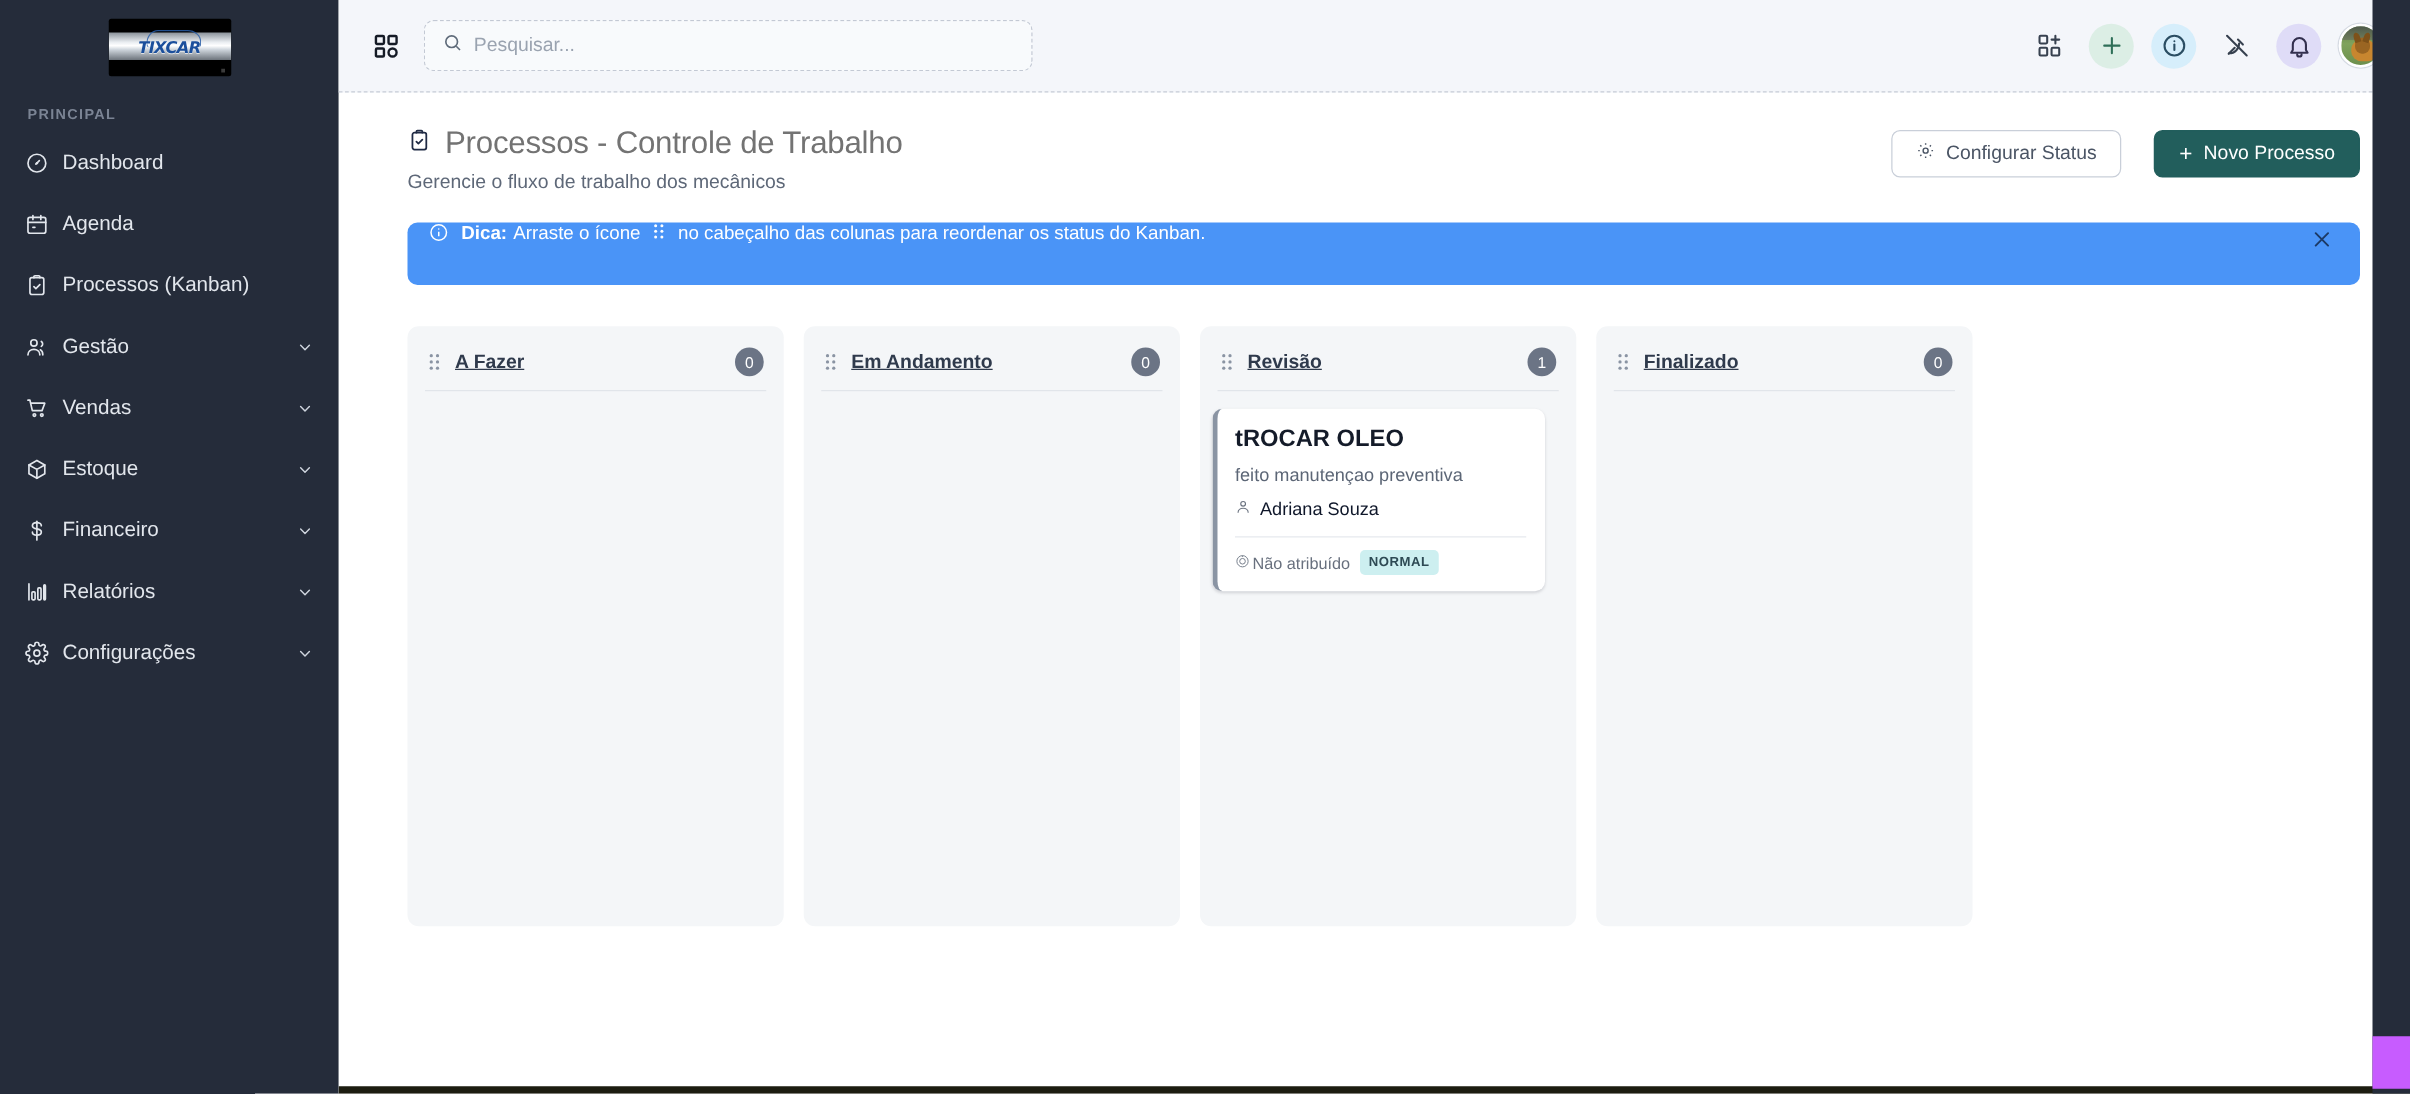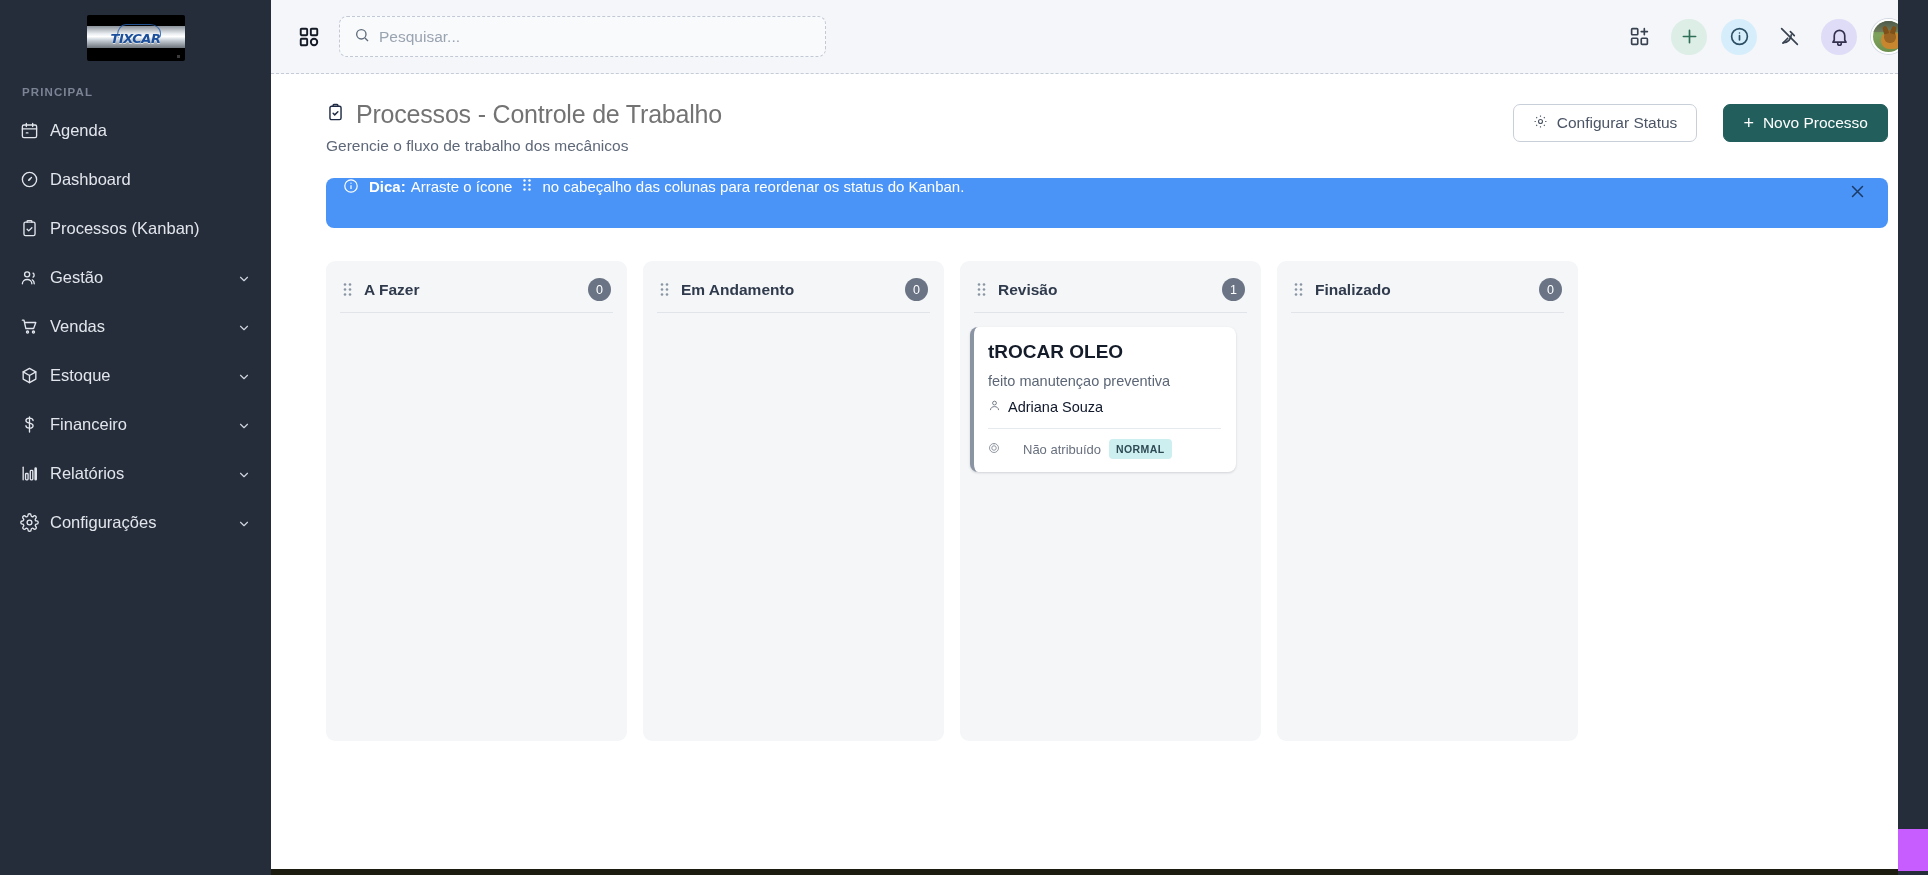--- a/index.html
+++ b/index.html
@@ -150,41 +150,41 @@
   .tip-close svg { width: 17px; height: 17px; stroke: #1c3a66; stroke-width: 2.2; fill:none; stroke-linecap:round; }
 
   .board { display: flex; gap: 16px; margin-top: 33px; }
   .column {
     width: 301px; flex: 0 0 301px; height: 480px;
     background: #f4f6f8; border-radius: 9px; padding: 14px 14px 0 14px;
   }
   .col-head { display: flex; align-items: center; gap: 11px; padding: 3px 2px 11px 2px; border-bottom: 1px solid #e1e5ea; }
   .drag-h { width: 11px; height: 15px; flex: 0 0 11px; cursor: grab; }
   .drag-h svg { width: 11px; height: 15px; fill: #8a94a3; }
-  .col-title { font-size: 15.5px; font-weight: 700; color: #2f3a4c; flex: 1 1 auto; }
+  .col-title { font-size: 15.5px; font-weight: 700; color: #2f3a4c; flex: 1 1 auto; text-decoration: underline; }
   .col-count {
     width: 23px; height: 23px; border-radius: 50%;
     background: #6b7485; color: #fff; font-size: 12.5px;
     display:flex; align-items:center; justify-content:center; flex:0 0 23px;
   }
   .col-body { padding-top: 14px; }
   .card {
     background: #fff; border-radius: 8px;
     border-left: 4px solid #8a94a3;
     box-shadow: 0 1px 3px rgba(16,24,40,.10), 0 1px 2px rgba(16,24,40,.06);
     padding: 14px 15px 13px 14px; cursor: grab;
     margin-left: -4px; width: 266px;
   }
   .card-title { font-size: 19px; font-weight: 700; color: #141b29; }
   .card-desc { font-size: 14.5px; color: #5c6676; margin-top: 10px; }
   .card-person { display:flex; align-items:center; gap:7px; margin-top: 10px; font-size: 14.5px; color: #0f172a; }
   .card-person svg { width: 13px; height: 13px; stroke:#6b7380; fill:none; stroke-width:1.7; }
   .card-div { height:1px; background:#e6e9ee; margin: 13px 0 10px 0; }
   .card-foot { display:flex; align-items:center; gap:8px; }
-  .card-assign { display:flex; align-items:center; gap:23px; font-size: 13px; color:#68707e; }
+  .card-assign { display:flex; align-items:center; gap:2px; font-size: 13px; color:#68707e; }
   .card-assign svg { width: 12px; height: 12px; stroke:#78808d; fill:none; stroke-width:1.6; }
   .badge {
     background:#cdeff0; color:#2e4a54; font-size:10.5px; font-weight:700;
     letter-spacing:.4px; padding: 4px 7px; border-radius: 4px;
   }
 
   
   .gutter { position:absolute; top:0; right:0; width: 30px; height:875px; background:#252c3a; }
   .gutter .thumb { position:absolute; bottom: 4px; left:0; width:30px; height: 42px; background:#c75cff; }
   .page-bottom-strip { position:absolute; left:0; bottom:0; width:1898px; height:6px; background:#1d1c10; }
@@ -202,37 +202,37 @@
         <div class="brand">TIXCAR</div>
         <div class="dot-b"></div>
       </div>
     </div>
 
     <div class="side-label">PRINCIPAL</div>
 
     <div class="nav-item">
       <span class="ico">
         <svg viewBox="0 0 24 24">
+            <circle cx="12" cy="12" r="9"></circle>
+            <path d="M14.5 9.5 11 13"></path>
+            <circle cx="12" cy="12" r="1.2" fill="#e2e6ec" stroke="none"></circle>
+          </svg>
+      </span>
+      <span class="txt">Dashboard</span>
+    </div>
+
+    <div class="nav-item">
+      <span class="ico">
+        <svg viewBox="0 0 24 24">
             <rect x="3" y="5" width="18" height="16" rx="2"></rect>
             <path d="M3 10h18M8 3v4M16 3v4"></path>
             <path d="M8 15h2"></path>
           </svg>
       </span>
       <span class="txt">Agenda</span>
-    </div>
-
-    <div class="nav-item">
-      <span class="ico">
-        <svg viewBox="0 0 24 24">
-            <circle cx="12" cy="12" r="9"></circle>
-            <path d="M14.5 9.5 11 13"></path>
-            <circle cx="12" cy="12" r="1.2" fill="#e2e6ec" stroke="none"></circle>
-          </svg>
-      </span>
-      <span class="txt">Dashboard</span>
     </div>
 
     <div class="nav-item">
       <span class="ico">
         <svg viewBox="0 0 24 24">
             <rect x="5" y="4" width="14" height="17" rx="2"></rect>
             <path d="M9 4V3a1 1 0 0 1 1-1h4a1 1 0 0 1 1 1v1"></path>
             <path d="M9 13l2 2 4-4"></path>
           </svg>
       </span>

